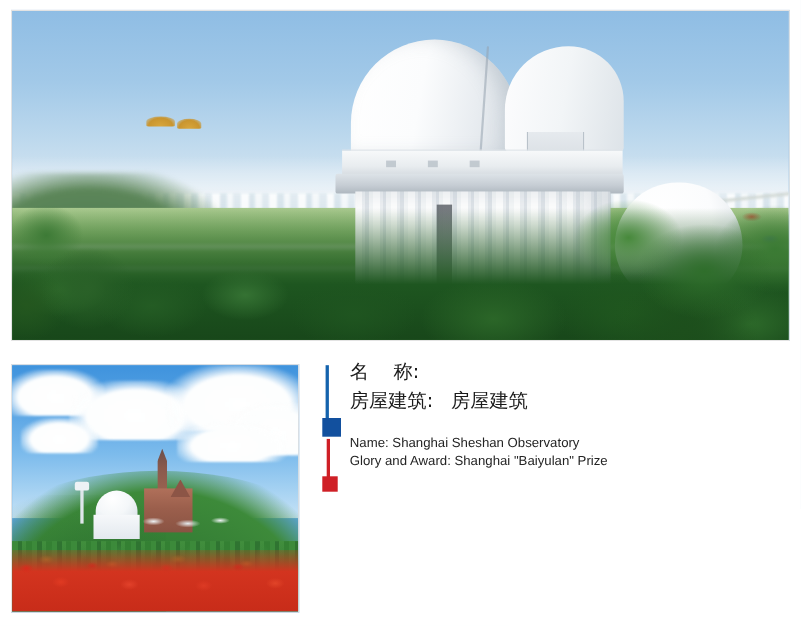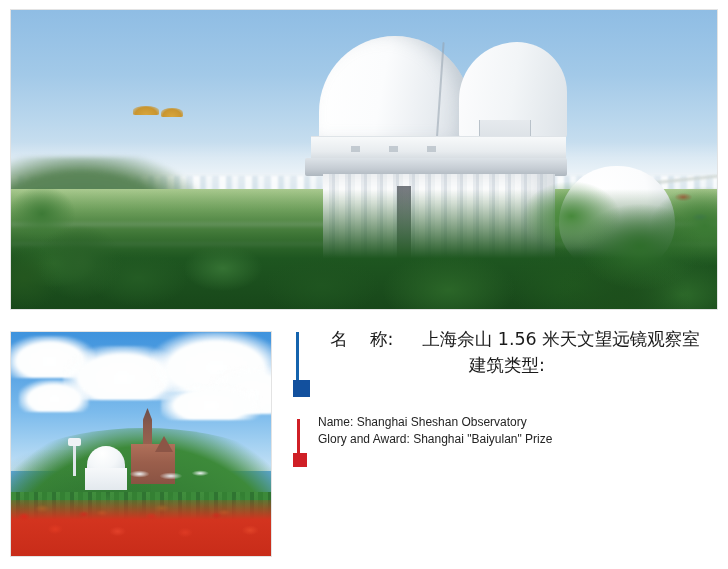--- a/index.html
+++ b/index.html
@@ -358,29 +358,28 @@
     background: #12509e;
   }
   .cn-line {
     display:flex;
     align-items:baseline;
     color:#1a1a1a;
     font-size: 17.5px;
     line-height: 26px;
     white-space: pre;
     font-family: "DejaVu Sans", "Liberation Sans", sans-serif;
-    justify-content: center;
   }
   .cn-label { min-width: 92px; display:inline-block; }
   .cn-value { }
 
   .en-block {
     position:relative;
     padding-left: 26px;
-    margin-top: 36px;
+    margin-top: 16px;
   }
   .en-rule {
     position:absolute;
     left: 5px;
     top: 5px;
     width: 3px;
     height: 40px;
     background: #cf1f26;
   }
   .en-square {
@@ -464,25 +463,25 @@
 </div>
 
 <div class="info">
 
   <div class="cn-block">
     <div class="cn-rule"></div>
     <div class="cn-square"></div>
 
     <div class="cn-line">
       <span class="cn-label">名    称:</span>
-      <span class="cn-value">上海佘山 1.56 米天文望远镜观察室</span>
     </div>
 
     <div class="cn-line">
-      <span class="cn-label">建筑类型:</span>
+      <span class="cn-label">房屋建筑:</span>
+      <span class="cn-value">房屋建筑</span>
     </div>
 
     <div class="cn-line">
     </div>
   </div>
 
   <div class="en-block">
     <div class="en-rule"></div>
     <div class="en-square"></div>
 

